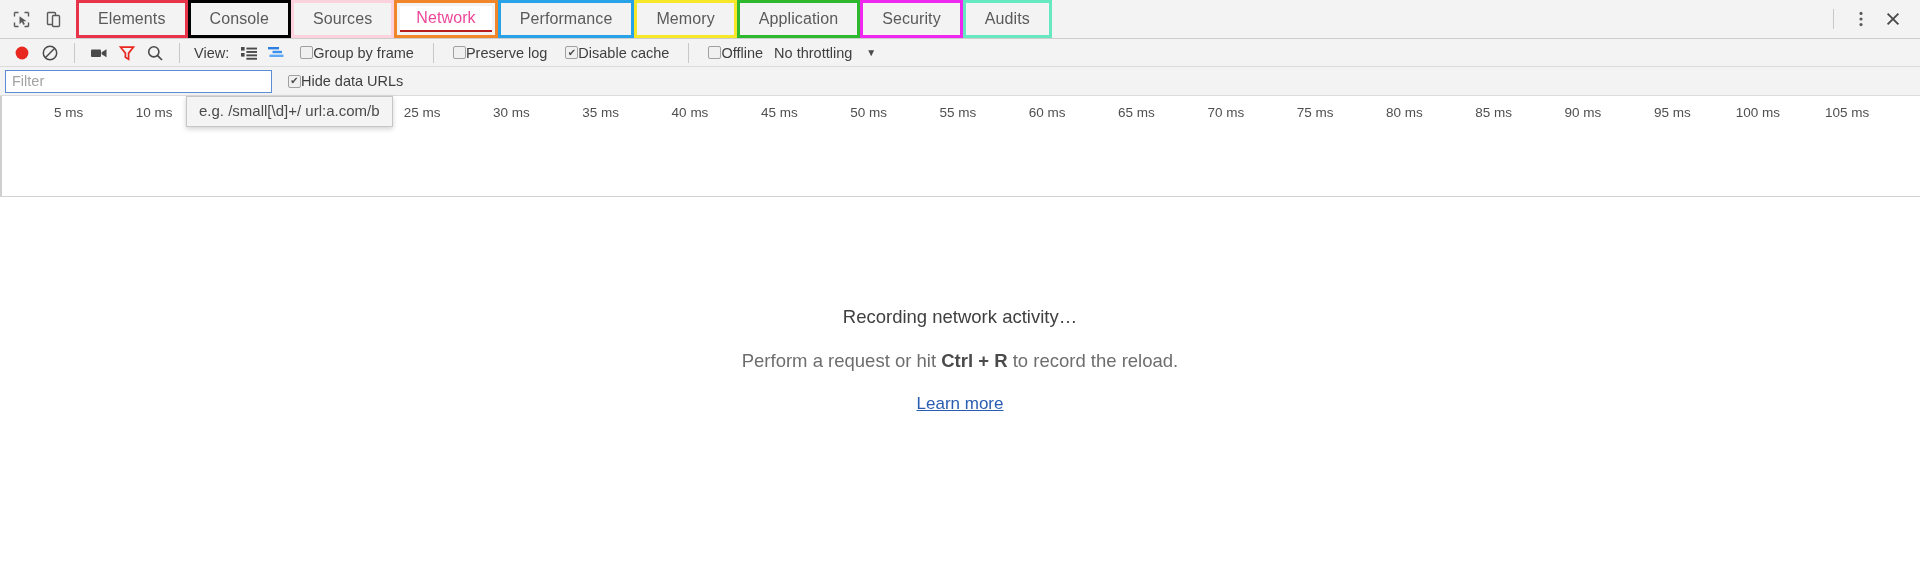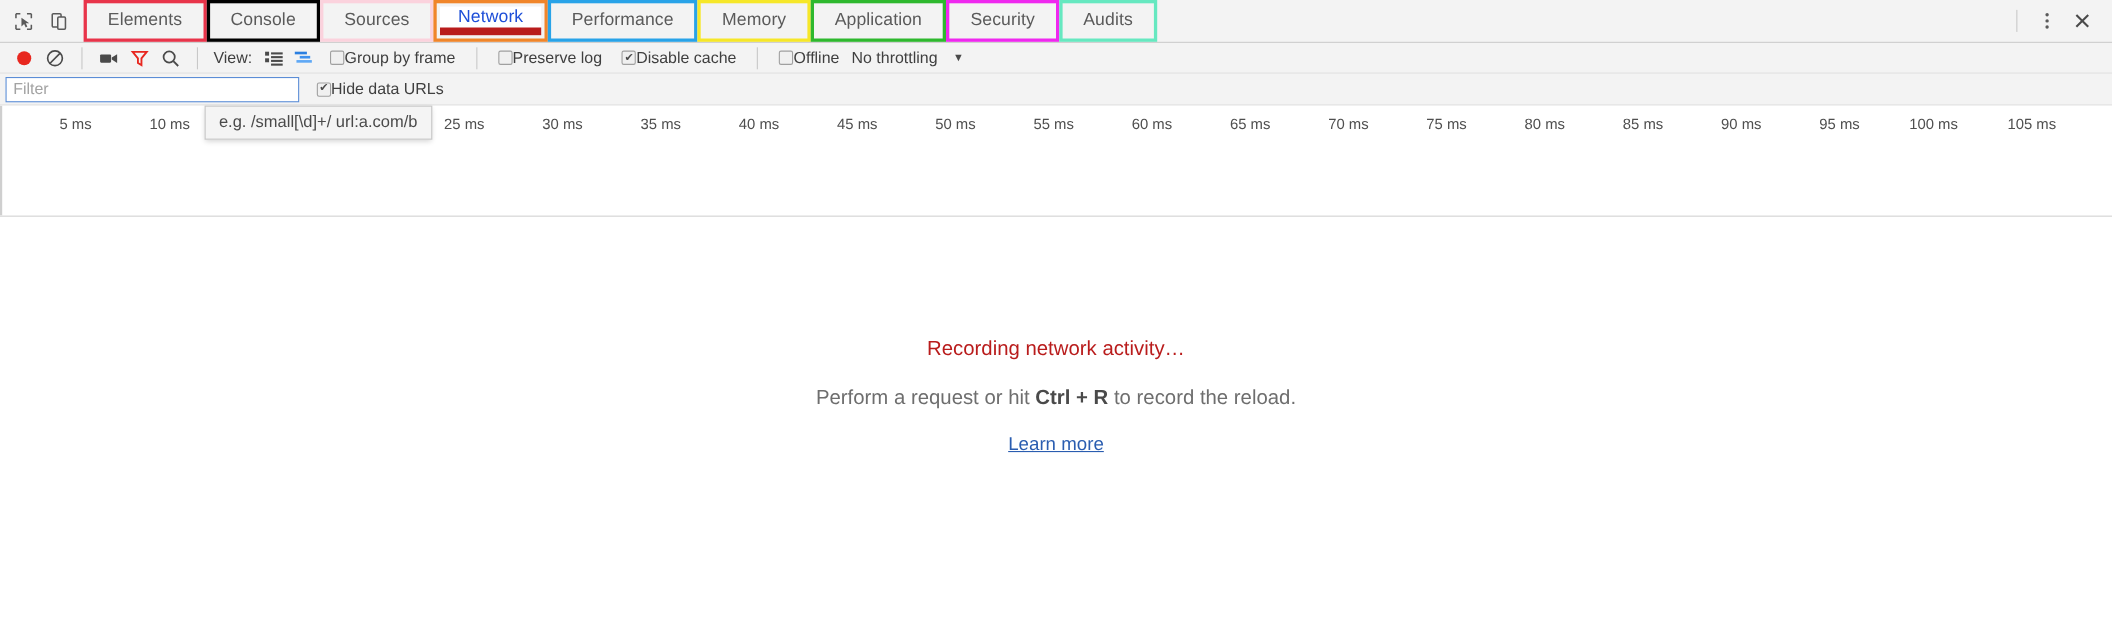--- a/index.html
+++ b/index.html
@@ -67,22 +67,22 @@
     padding: 0 16px;
     font-size: 16px;
     color: #5a5a5a;
     background: #f3f3f3;
     cursor: pointer;
     white-space: nowrap;
     letter-spacing: .1px;
   }
   .tab.selected {
     background: #ffffff;
-    color: #1d4ed8;
-    border-bottom: 7px solid #b91c1c;
+    color: #ec4899;
+    border-bottom: 2px solid #b91c1c;
   }
 
   .tabbar-right {
     margin-left: auto;
     display: flex;
     align-items: center;
     padding-right: 12px;
     gap: 2px;
   }
   .vsep {
@@ -248,21 +248,21 @@
     display: flex;
     flex-direction: column;
     align-items: center;
     justify-content: center;
     gap: 0;
     background: #ffffff;
     padding-bottom: 54px;
   }
   .empty-line1 {
     font-size: 18.5px;
-    color: #b91c1c;
+    color: #404040;
     margin-bottom: 22px;
   }
   .empty-line2 {
     font-size: 18.5px;
     color: #6e6e6e;
     margin-bottom: 22px;
   }
   .empty-line2 b { color: #4a4a4a; font-weight: bold; }
   .empty-link {
     font-size: 17px;

